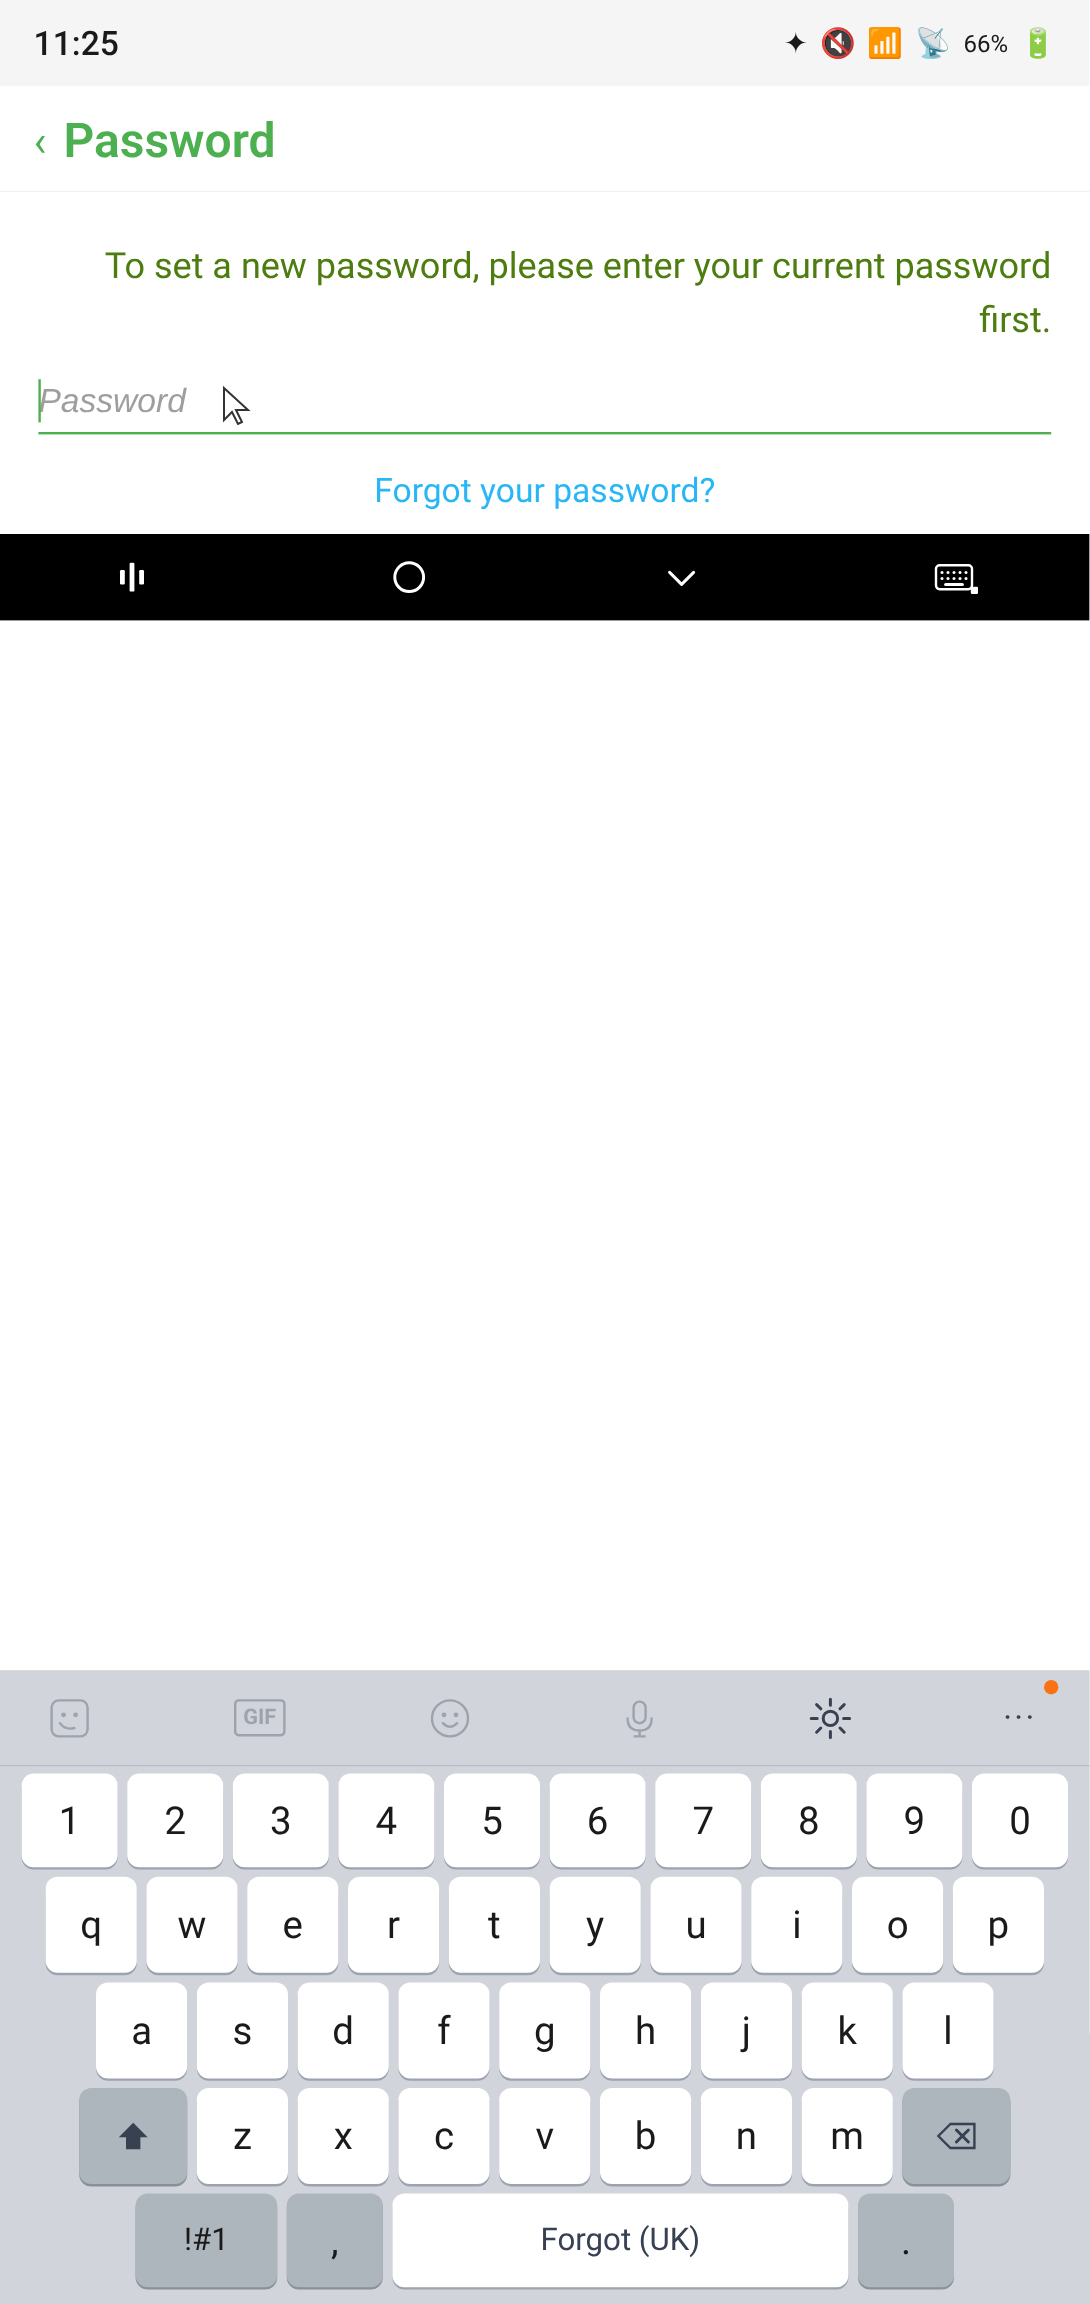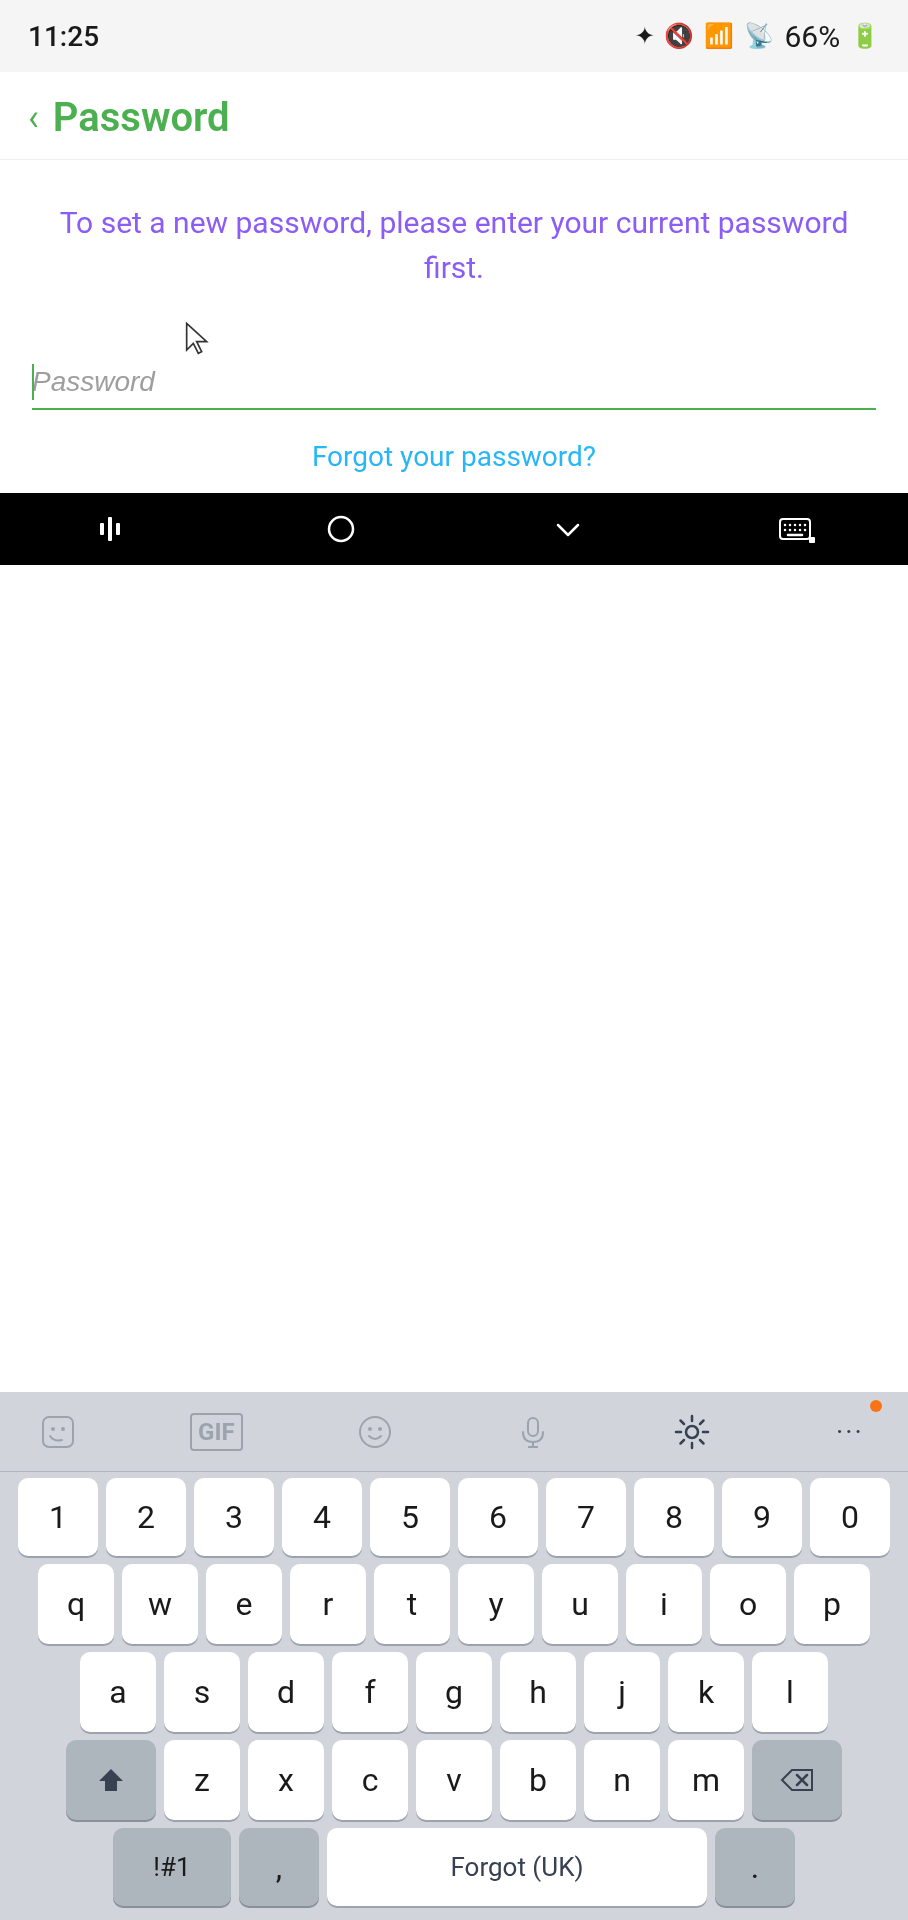--- a/index.html
+++ b/index.html
@@ -33,21 +33,21 @@
 
     .status-icons {
       display: flex;
       align-items: center;
       gap: 10px;
       font-size: 24px;
       color: #1a1a1a;
     }
 
     .status-battery {
-      font-size: 30px;
+      font-size: 20px;
       color: #1a1a1a;
     }
 
     
     .app-header {
       width: 100%;
       background: #ffffff;
       padding: 22px 28px 18px 28px;
       display: flex;
       align-items: center;
@@ -68,24 +68,24 @@
     }
 
     
     .main-content {
       padding: 40px 32px 20px 32px;
       background: #ffffff;
     }
 
     .instruction-text {
       font-size: 30px;
-      color: #8b5cf6;
-      text-align: center;
+      color: #4d7c0f;
+      text-align: right;
       line-height: 1.5;
-      margin-bottom: 66px;
+      margin-bottom: 18px;
     }
 
     
     .password-input-container {
       position: relative;
       margin-bottom: 30px;
     }
 
     .password-input {
       width: 100%;
@@ -156,21 +156,21 @@
       width: 56px;
       height: 56px;
       display: flex;
       align-items: center;
       justify-content: center;
       color: #6b7280;
       font-size: 30px;
     }
 
     .toolbar-icon-gif {
-      font-size: 24px;
+      font-size: 18px;
       font-weight: bold;
       color: #9ca3af;
       border: 2px solid #9ca3af;
       padding: 3px 6px;
       border-radius: 4px;
     }
 
     .toolbar-settings {
       color: #374151;
       font-size: 32px;

